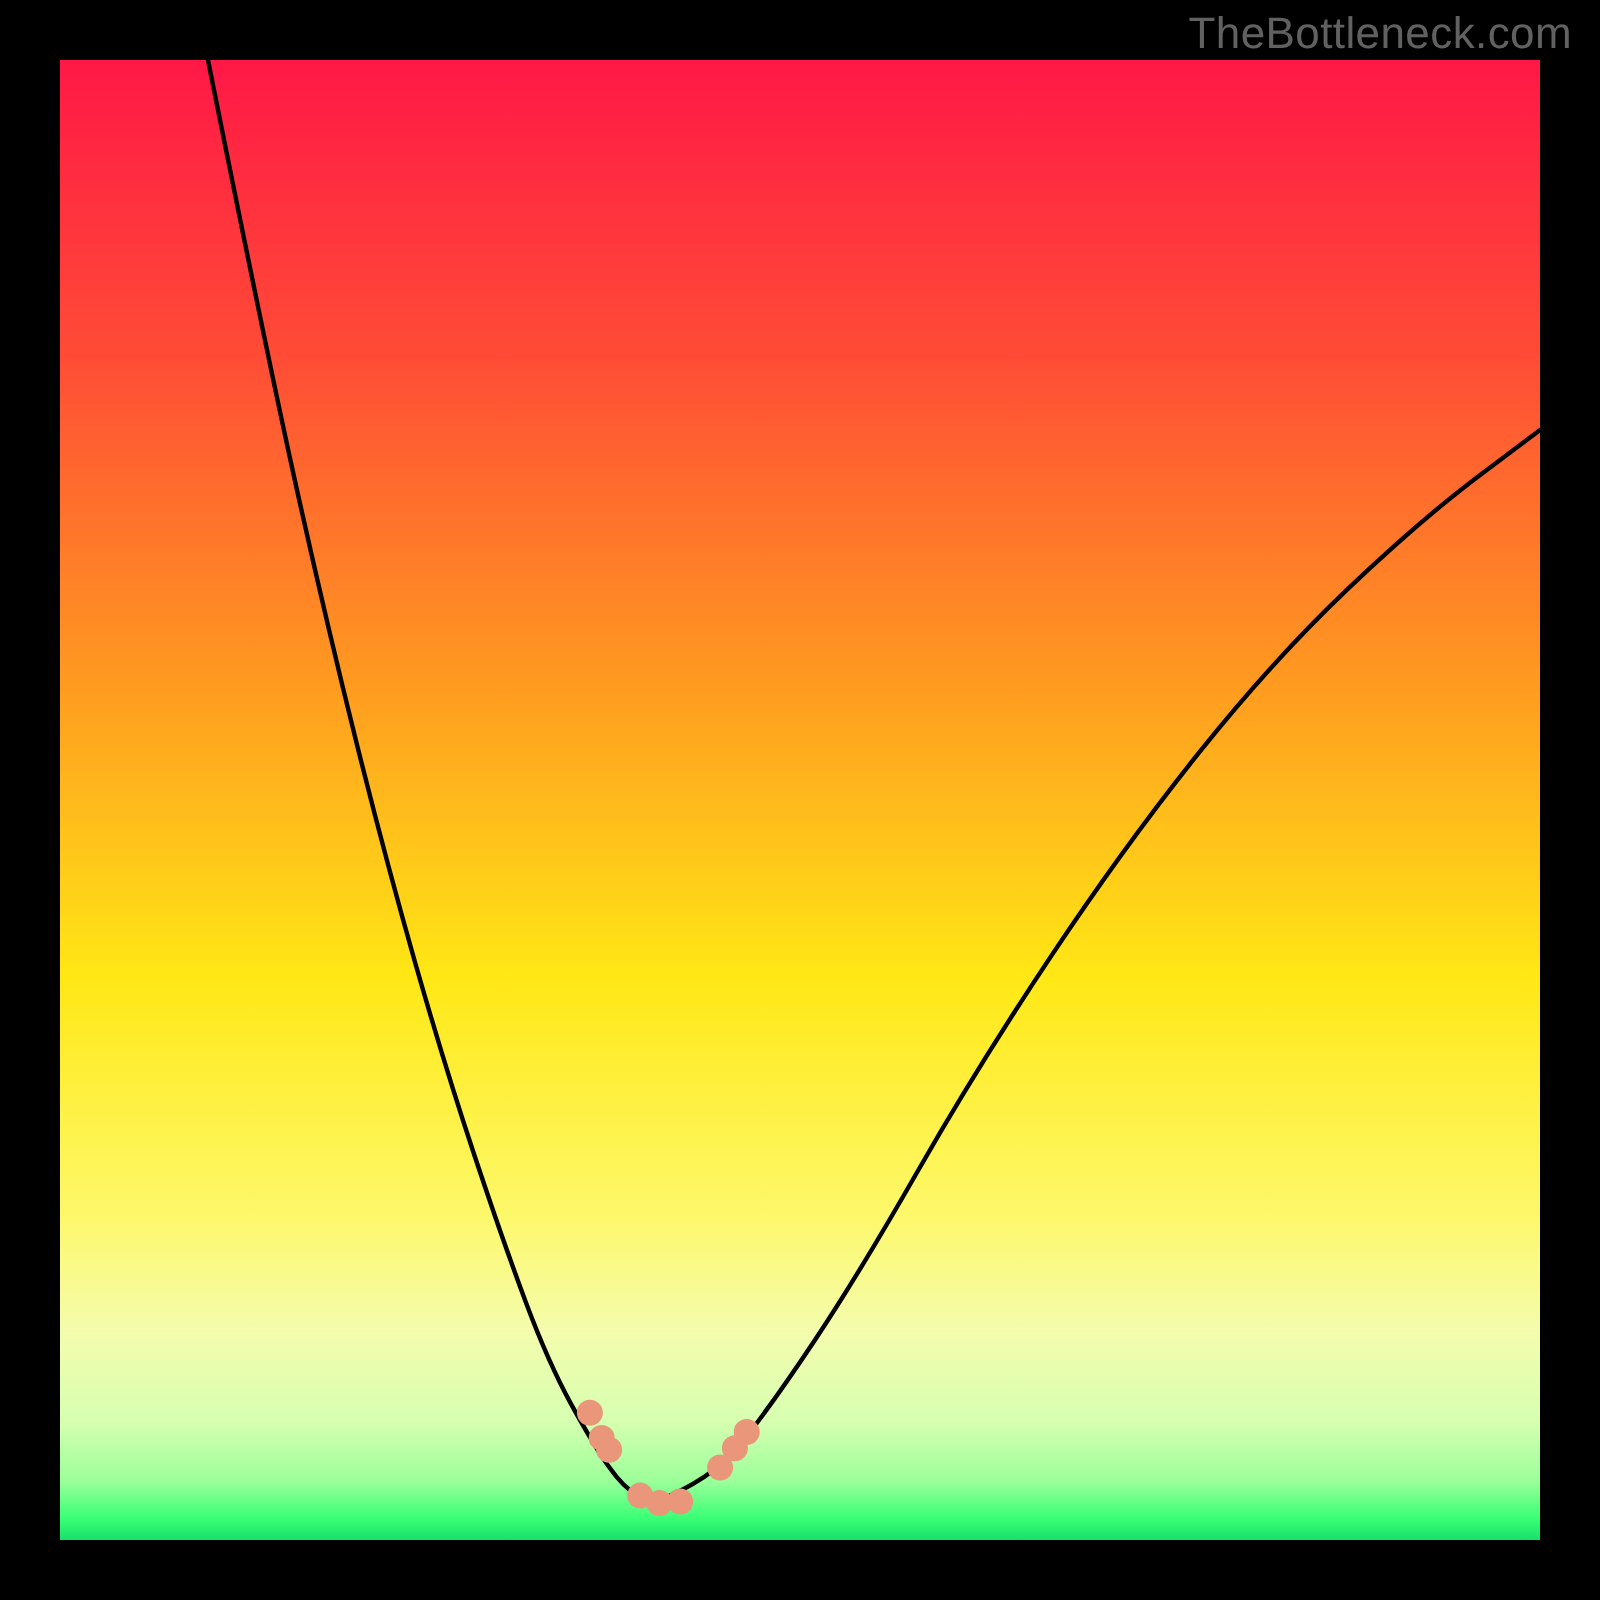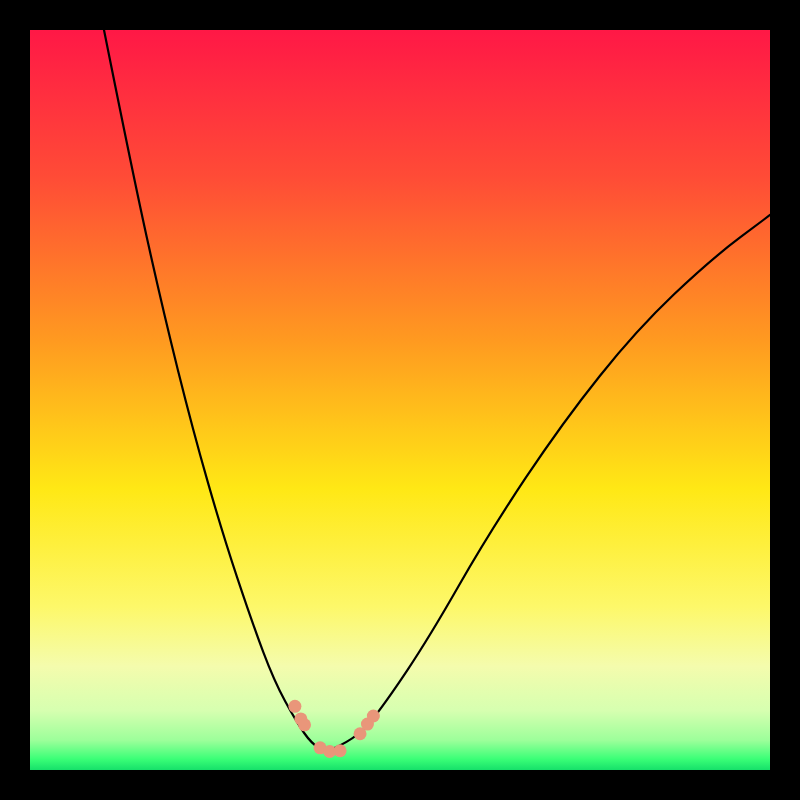--- a/index.html
+++ b/index.html
@@ -38,20 +38,21 @@
   .plot svg {
     display: block;
     width: 740px;
     height: 740px;
   }
 </style>
 </head>
 <body>
 
 <div class="stage">
+  <div class="watermark">TheBottleneck.com</div>
 
   <div class="plot">
     <svg id="chart-svg" viewBox="0 0 740 740" preserveAspectRatio="none">
       <defs>
         <linearGradient id="bg-grad" x1="0" y1="0" x2="0" y2="1">
             <stop offset="0.00%" stop-color="#ff1846"></stop>
             <stop offset="20.00%" stop-color="#ff4c36"></stop>
             <stop offset="42.00%" stop-color="#ff9a20"></stop>
             <stop offset="62.00%" stop-color="#ffe815"></stop>
             <stop offset="78.00%" stop-color="#fdf86a"></stop>

